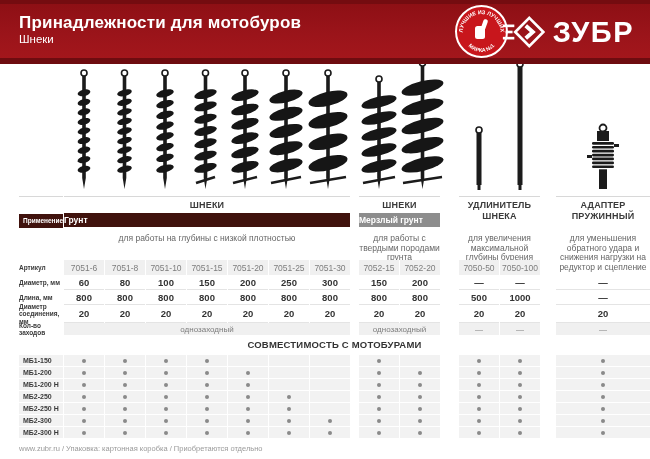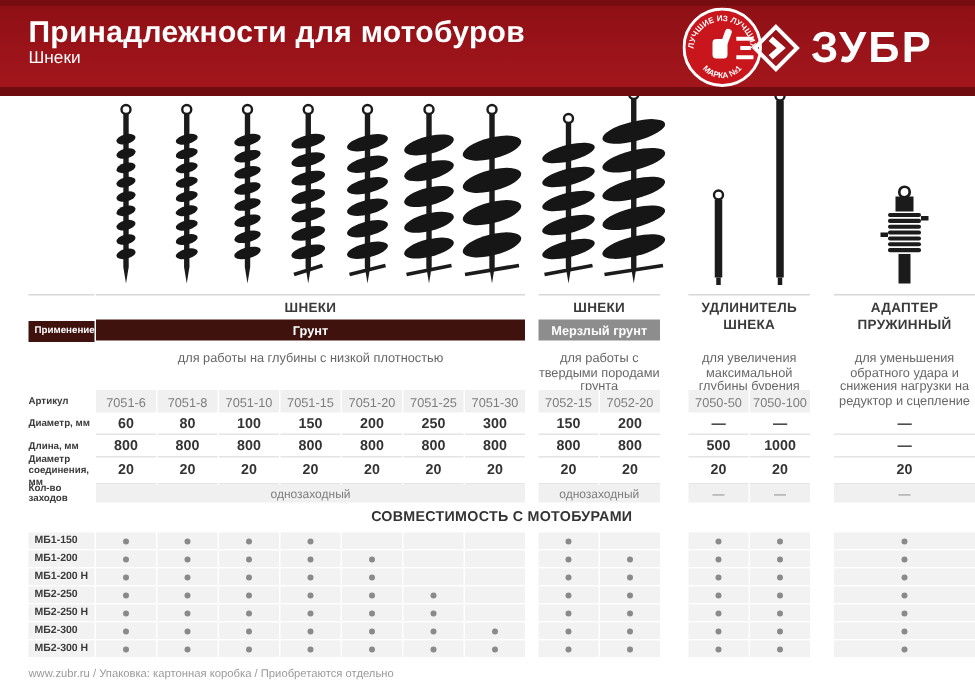--- a/index.html
+++ b/index.html
@@ -3,39 +3,39 @@
 <meta charset="utf-8">
 <style>
   html,body{margin:0;padding:0;}
   body{width:650px;height:459px;overflow:hidden;background:#fff;font-family:"Liberation Sans",sans-serif;}
 
   
   .header{position:relative;height:64px;background:linear-gradient(180deg,#8c0f14 0%,#9b141a 55%,#a5171c 100%);}
   .header-top-stripe{position:absolute;top:0;left:0;right:0;height:4px;background:#740c10;}
   .header-bottom-stripe{position:absolute;bottom:0;left:0;right:0;height:6px;background:#6e0c10;}
   .header-text{position:absolute;left:19px;top:13px;color:#fff;}
-  .page-title{font-size:20px;font-weight:bold;letter-spacing:0.2px;line-height:19px;}
+  .page-title{font-size:17px;font-weight:bold;letter-spacing:0.2px;line-height:19px;}
   .page-subtitle{font-size:11.5px;line-height:15px;}
   .quality-badge{position:absolute;right:142px;top:5px;width:53px;height:53px;}
-  .brand-logo{position:absolute;right:28px;top:14px;display:flex;align-items:center;gap:7px;}
+  .brand-logo{position:absolute;right:16px;top:14px;display:flex;align-items:center;gap:7px;}
   .brand-text{color:#fff;font-size:29px;font-weight:bold;letter-spacing:1.5px;line-height:34px;}
 
   
   #grid{
     margin-left:19px;
     display:grid;
     grid-template-columns:44px repeat(7,40px) 7px 40px 40px 17px 40px 40px 14px 94px;
     grid-template-rows:132px 34px 30px 15px 15px 15px 18px 12px 20px repeat(7,12px) 16px;
     column-gap:1px;
   }
   .img-cell{display:flex;align-items:flex-end;padding-bottom:6px;}
   .fig{flex:1;display:flex;justify-content:center;align-items:flex-end;}
   .head-cell{border-top:1px solid #d8d8d8;padding-top:3px;display:flex;flex-direction:column;align-items:center;}
   .g-title{font-size:9px;font-weight:bold;color:#3a3a3a;text-align:center;line-height:11px;letter-spacing:0.2px;}
-  .badge{margin-top:2px;height:14px;line-height:14px;color:#fff;font-weight:bold;font-size:8.5px;text-align:center;width:100%;}
+  .badge{margin-top:2px;height:14px;line-height:14px;color:#fff;font-weight:bold;font-size:8.5px;width:100%;}
   .app-label-wrap{border-top:1px solid #d8d8d8;padding-top:17px;}
   .app-label{background:#40120d;color:#fff;font-size:6.5px;font-weight:bold;height:14px;line-height:14px;padding-left:4px;}
   .desc{font-size:8.5px;color:#666;text-align:center;line-height:9.5px;padding-top:4px;}
   .row-label{font-size:6.5px;font-weight:bold;color:#3a3a3a;display:flex;align-items:center;line-height:7.5px;}
   .art-cell{background:#f0f0f0;color:#7d7d7d;font-size:8.5px;display:flex;align-items:center;justify-content:center;}
   .num-cell{font-size:9.5px;font-weight:bold;color:#333;display:flex;align-items:center;justify-content:center;border-bottom:1px solid #e4e4e4;}
   .starts-cell{background:#f0f0f0;color:#7d7d7d;font-size:8px;display:flex;align-items:center;justify-content:center;}
   .compat-title{font-size:9.5px;font-weight:bold;color:#333;display:flex;align-items:flex-end;justify-content:center;padding-bottom:5px;letter-spacing:0.2px;}
   .cm-label{background:#f2f2f2;font-size:7px;font-weight:bold;color:#3a3a3a;display:flex;align-items:center;padding-left:4px;border-bottom:1px solid #fff;}
   .cm-cell{background:#f2f2f2;display:flex;align-items:center;justify-content:center;border-bottom:1px solid #fff;}

